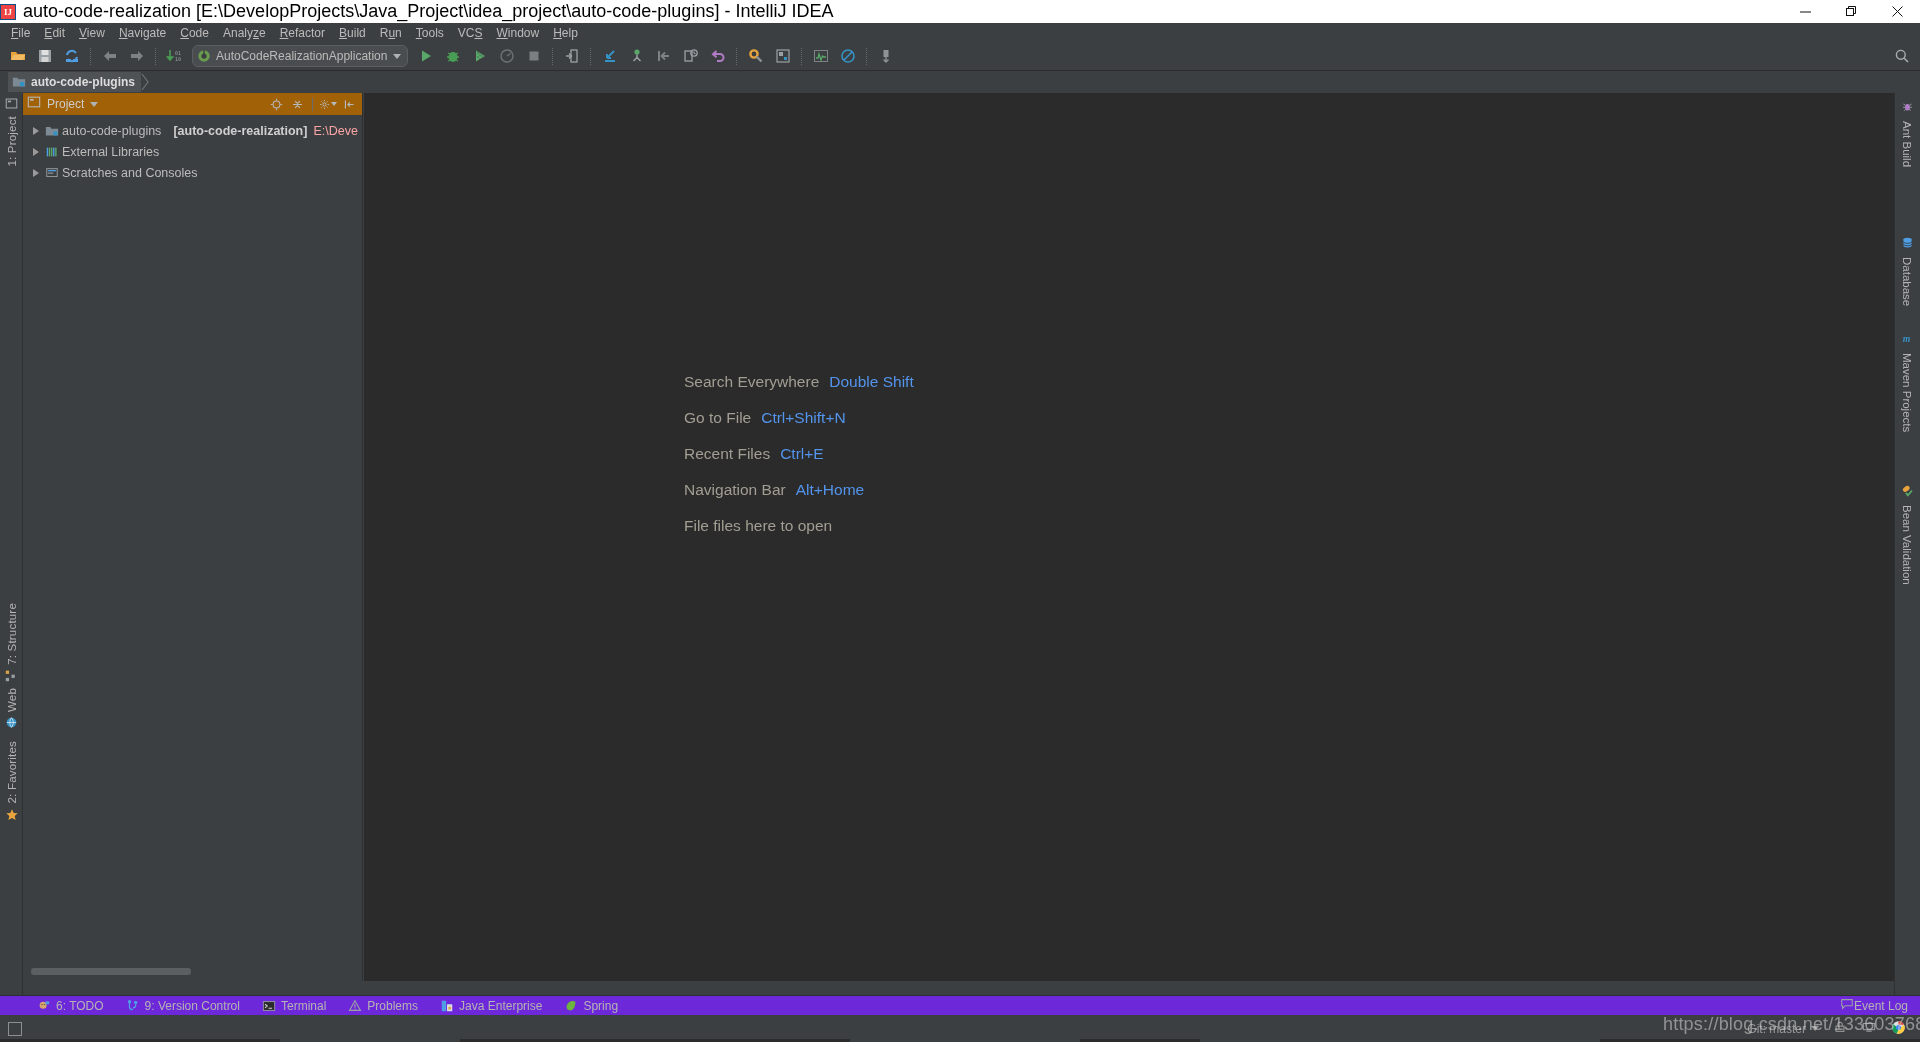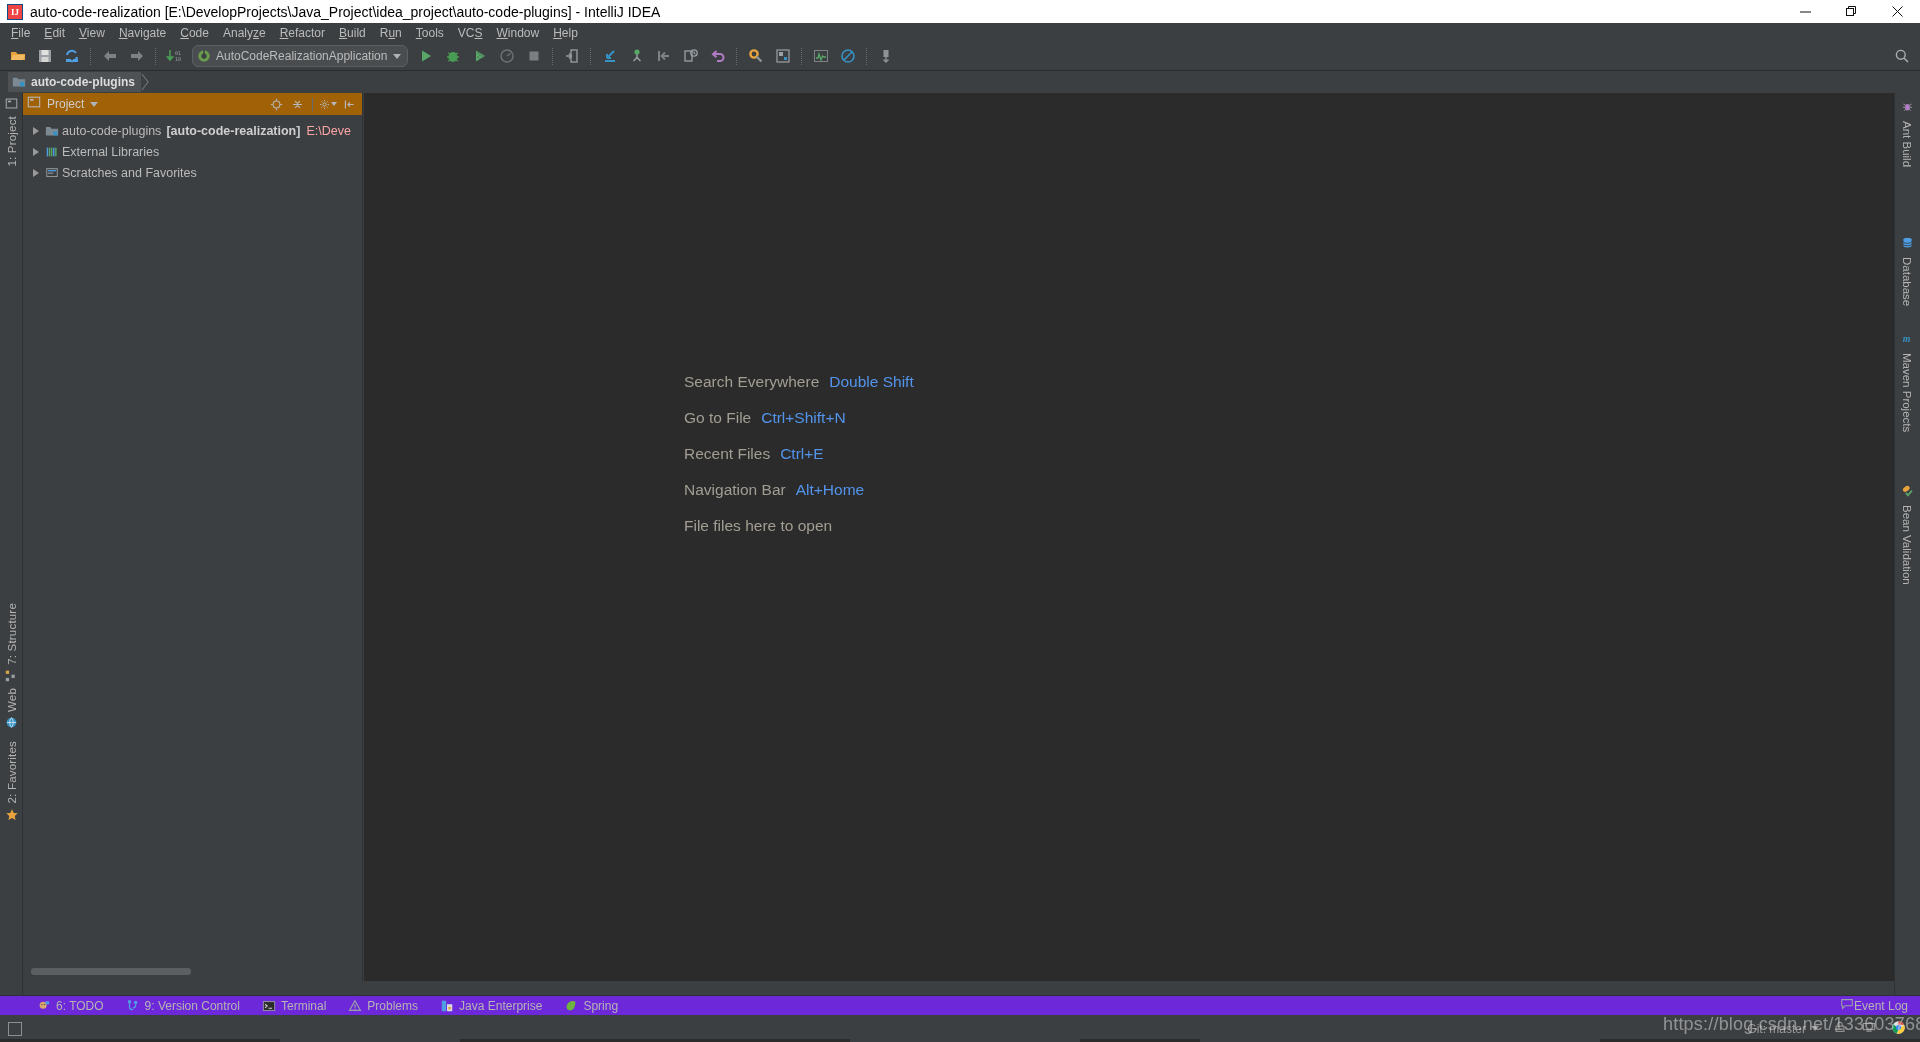--- a/index.html
+++ b/index.html
@@ -15,28 +15,28 @@
     background: #3c3f41;
   }
 
   
   .titlebar {
     position: absolute; top: 0; left: 0; width: 1920px; height: 23px;
     background: #ffffff;
     display: flex; align-items: center;
   }
   .title-icon {
-    width: 16px; height: 16px; margin-left: 7px; margin-right: 7px;
+    width: 16px; height: 16px; margin-left: 0; margin-right: 7px;
     background: #ef4444; border: 1px solid #0d4d8c;
     color: #fff; font-size: 9px; font-weight: bold;
     display: flex; align-items: center; justify-content: center;
     font-family: "Liberation Serif", serif;
   }
   .title-text {
-    font-size: 14px; color: #000; white-space: nowrap;
+    font-size: 18px; color: #000; white-space: nowrap;
     font-family: "Liberation Sans", sans-serif;
   }
   .winctrls {
     position: absolute; right: 0; top: 0; height: 23px;
     display: flex; align-items: center;
   }
   .winbtn {
     width: 46px; height: 23px; display: flex;
     align-items: center; justify-content: center;
     color: #111;
@@ -581,21 +581,21 @@
         <span class="tw">
             <span class="tw-arrow"></span>
           </span>
         <span class="node-icon">
           <svg width="14" height="14" viewBox="0 0 16 16">
             <path d="M1 13V3.5h5l1.3 1.8H15V13z" fill="#7d8a94"></path>
             <rect x="9.5" y="8.5" width="4.5" height="4.5" fill="#3592c4"></rect>
           </svg>
         </span>
         <span class="node-label">auto-code-plugins</span>
-        <span class="node-bold" style="margin-left:5px;">[auto-code-realization]</span>
+        <span class="node-bold" style="margin-left:12px;">[auto-code-realization]</span>
         <span class="node-path">E:\Deve</span>
       </div>
 
       <div class="tree-row">
         <span class="tw">
             <span class="tw-arrow"></span>
           </span>
         <span class="node-icon">
           <svg width="14" height="14" viewBox="0 0 16 16">
             <rect x="2" y="3" width="1.6" height="10" fill="#4f9ee3"></rect>
@@ -612,21 +612,21 @@
         <span class="tw">
             <span class="tw-arrow"></span>
           </span>
         <span class="node-icon">
           <svg width="14" height="14" viewBox="0 0 16 16">
             <rect x="2" y="3" width="12" height="9" fill="none" stroke="#8d9396" stroke-width="1.2"></rect>
             <rect x="3.5" y="4.5" width="9" height="1.6" fill="#4f9ee3"></rect>
             <rect x="3.5" y="7.5" width="6" height="1.4" fill="#8d9396"></rect>
           </svg>
         </span>
-        <span class="node-label">Scratches and Favorites</span>
+        <span class="node-label">Scratches and Consoles</span>
       </div>
     </div>
 
     <div class="pp-hscroll"></div>
   </div>
 
   <div class="editor">
     <div class="hints">
 
       <div class="hint-row">

